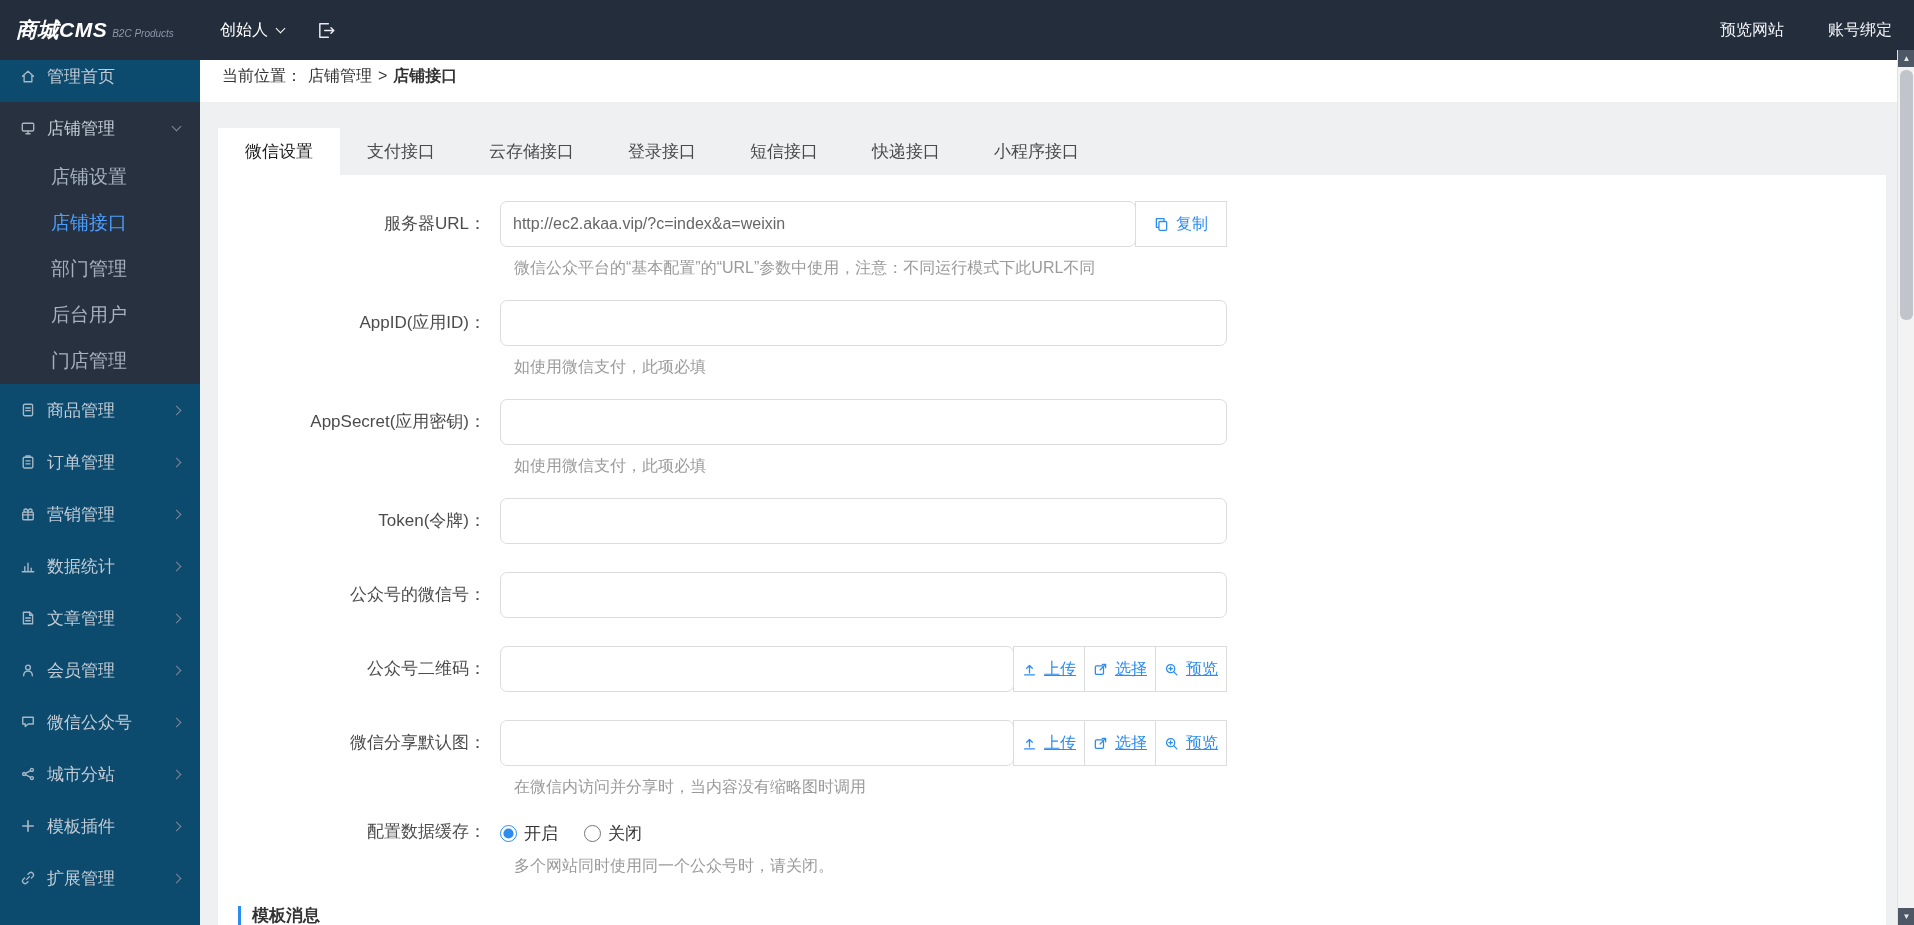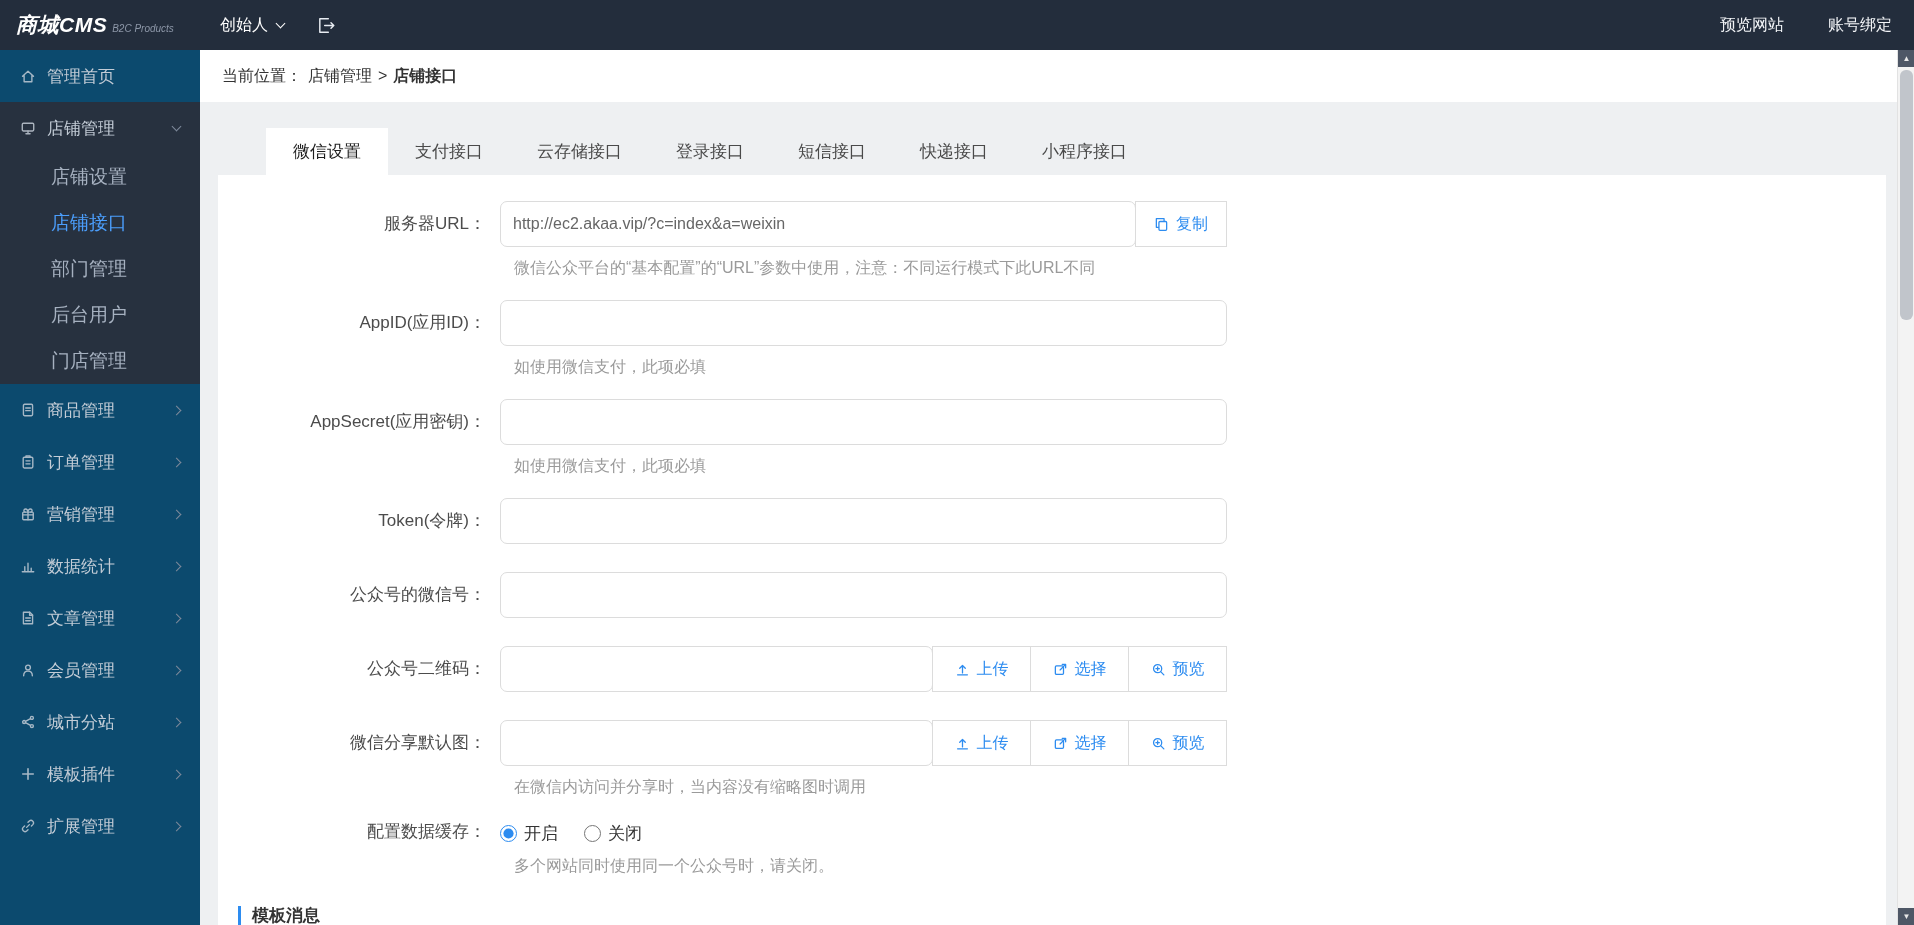--- a/index.html
+++ b/index.html
@@ -1,20 +1,20 @@
 <!DOCTYPE html>
 <html><head>
 <meta charset="utf-8">
 <style>
   * { margin:0; padding:0; box-sizing:border-box; }
   html,body { width:1914px; height:925px; overflow:hidden;
     font-family:"Liberation Sans","DejaVu Sans",sans-serif; background:#eef0f2; }
 
   
-  .topbar { position:absolute; top:0; left:0; width:1914px; height:50px;
+  .topbar { position:absolute; top:0; left:0; width:1914px; height:60px;
     background:#232d3c; color:#fff; display:flex; align-items:center; z-index:20; }
   .logo-area { width:200px; padding-left:16px; display:flex; align-items:baseline; flex-shrink:0; }
   .logo-main { font-size:21px; font-weight:bold; font-style:italic; letter-spacing:.5px; }
   .logo-sub { font-size:10px; font-style:italic; color:#8d97a8; margin-left:5px; white-space:nowrap; }
   .user-menu { display:flex; align-items:center; gap:9px; padding:0 20px; height:50px;
     font-size:16px; cursor:pointer;text-align:right; }
   .logout-btn { display:flex; align-items:center; padding:0 14px; height:50px; cursor:pointer; color:#e8ecf2; }
   .topbar-spacer { flex:1; }
   .topbar-link { color:#f2f4f7; font-size:16px; padding:0 22px; height:50px; line-height:50px;
     cursor:pointer; text-decoration:none; }
@@ -42,41 +42,41 @@
   .main { position:absolute; left:200px; top:50px; right:17px; bottom:0;
     background:#eef0f2; overflow:hidden; }
   .breadcrumb-bar { height:52px; background:#ffffff; display:flex; align-items:center;
     gap:6px; padding:0 22px; font-size:16px; color:#333; }
   .crumb-link { cursor:pointer; }
   .crumb-current { font-weight:bold; }
   .content { padding:26px 11px 0 18px; }
 
   .tabs { display:flex; }
   .tab { height:47px; line-height:47px; padding:0 27px; font-size:17px; color:#4a4a4a; cursor:pointer; }
-  .tab.active { background:#ffffff; color:#1f1f1f;margin-left:48px; }
+  .tab.active { background:#ffffff; color:#1f1f1f; }
 
   .card { background:#ffffff; min-height:1100px; padding:26px 0 80px 0; }
 
   
   .form-item { margin-bottom:22px; }
   .form-item.no-help { margin-bottom:28px; }
   .form-row { display:flex; }
   .form-label { width:282px; padding-right:14px; flex-shrink:0; text-align:right;
     line-height:46px; font-size:17px; color:#4c4c4c; }
   .control-wide { width:727px; display:flex; }
   .input { height:46px; border:1px solid #dcdcdc; border-radius:7px; background:#fff;
     padding:0 12px; font-size:16px; color:#666; outline:none; width:100%;
     font-family:"Liberation Sans","DejaVu Sans",sans-serif; }
   .input-grow { flex:1; min-width:0; }
   .btn-attach { height:46px; background:#fff; border:1px solid #dcdcdc; margin-left:-1px;
     display:flex; align-items:center; justify-content:center; gap:7px;
     color:#2d8cf0; font-size:16px; cursor:pointer; flex-shrink:0;
     font-family:"Liberation Sans","DejaVu Sans",sans-serif; }
   .btn-copy { width:92px; }
-  .btn-up { width:99px; }
+  .btn-up { width:72px;text-decoration:underline; }
   .help { margin:10px 0 0 296px; font-size:16px; color:#9a9a9a; line-height:21px; }
 
   .radio-row { margin-top:12px; }
   .radio-row .form-label { line-height:26px; }
   .radio-group { display:flex; align-items:center; gap:26px; padding-top:2px; }
   .radio-opt { display:flex; align-items:center; gap:7px; font-size:17px; color:#333; cursor:pointer; }
   .radio-opt input { width:17px; height:17px; accent-color:#2d8cf0; cursor:pointer; }
 
   .section-title { margin:30px 0 0 20px; border-left:3px solid #2d8cf0; padding-left:11px;
     font-size:17px; font-weight:bold; color:#333; line-height:20px; }
@@ -199,20 +199,27 @@
 
   <div class="menu-item">
     <svg class="ic" width="16" height="16" viewBox="0 0 14 14" fill="none" stroke="currentColor" stroke-width="1.2" stroke-linecap="round" stroke-linejoin="round">
         <circle cx="7" cy="4.8" r="2.1"></circle>
         <path d="M3.2 12c0-2.8 1.7-4 3.8-4s3.8 1.2 3.8 4"></path>
       </svg>
     <span class="mi-label">会员管理</span>
     <span class="chev chev-right"></span>
   </div>
 
+  <div class="menu-item">
+    <svg class="ic" width="16" height="16" viewBox="0 0 14 14" fill="none" stroke="currentColor" stroke-width="1.2" stroke-linecap="round" stroke-linejoin="round">
+        <path d="M2.4 2.8h9.2v6H7.2L4.6 11V8.8H2.4z"></path>
+      </svg>
+    <span class="mi-label">微信公众号</span>
+    <span class="chev chev-right"></span>
+  </div>
 
   <div class="menu-item">
     <svg class="ic" width="16" height="16" viewBox="0 0 14 14" fill="none" stroke="currentColor" stroke-width="1.2" stroke-linecap="round" stroke-linejoin="round">
         <circle cx="3.6" cy="7" r="1.3"></circle>
         <circle cx="10.4" cy="3.4" r="1.3"></circle>
         <circle cx="10.4" cy="10.6" r="1.3"></circle>
         <path d="M4.8 6.4l4.4-2.4M4.8 7.6l4.4 2.4"></path>
       </svg>
     <span class="mi-label">城市分站</span>
     <span class="chev chev-right"></span>

